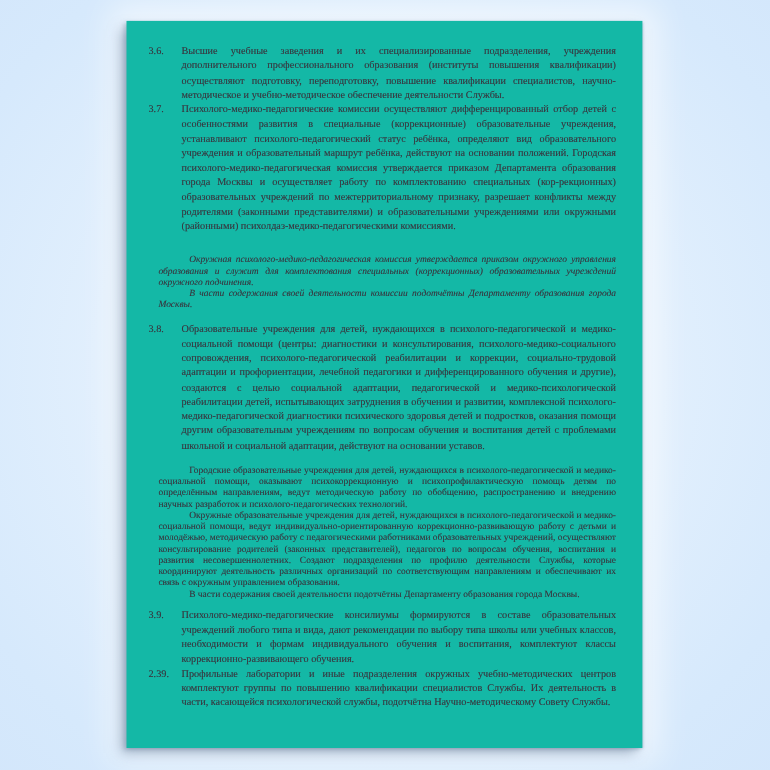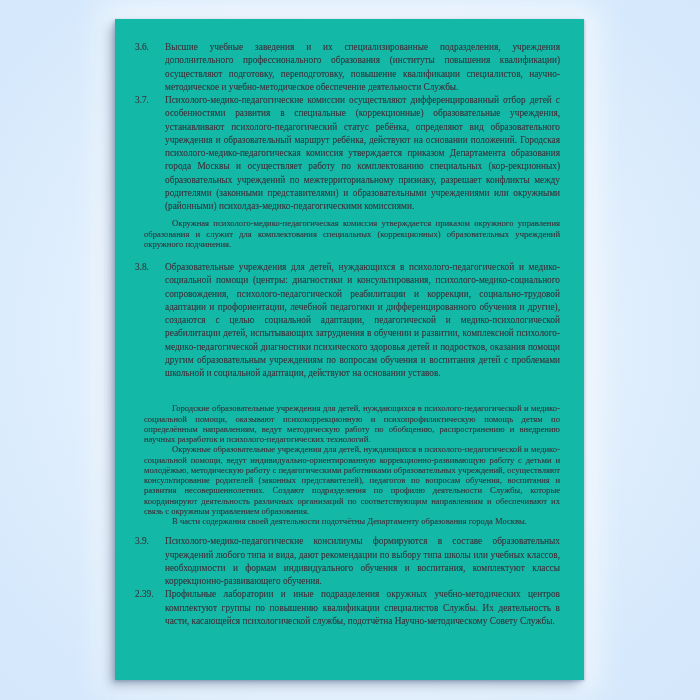--- a/index.html
+++ b/index.html
@@ -48,35 +48,36 @@
     margin: 0 24px 0 29px;
     font-size: 8.6px;
     line-height: 10.25px;
     text-align: justify;
   }
   .block-note p {
     margin: 0;
     text-indent: 28px;
   }
   
-  #doc > .block:nth-child(3) { margin-top: 5px; }   
+  #doc > .block:nth-child(3) { margin-top: 17px; font-style: italic; }   
   #doc > .block:nth-child(4) { margin-top: 12px; font-family: Liberation Serif, serif; }  
-  #doc > .block:nth-child(5) { margin-top: 23px; }   
+  #doc > .block:nth-child(5) { margin-top: 9px; }   
   #doc > .block:nth-child(6) { margin-top: 9px; }  
 </style>
 </head>
 <body>
 
 <div class="scene">
   <div class="paper">
     <div id="doc">
         <div class="block block-item"><span class="num">3.6.</span><span>Высшие учебные заведения и их специализированные подразделения, учреждения дополнительного профессионального образования (институты повышения квалификации) осуществляют подготовку, переподготовку, повышение квалификации специалистов, научно-методическое и учебно-методическое обеспечение деятельности Службы.</span></div>
         <div class="block block-item"><span class="num">3.7.</span><span>Психолого-медико-педагогические комиссии осуществляют дифференцированный отбор детей с особенностями развития в специальные (коррекционные) образовательные учреждения, устанавливают психолого-педагогический статус ребёнка, определяют вид образовательного учреждения и образовательный маршрут ребёнка, действуют на основании положений. Городская психолого-медико-педагогическая комиссия утверждается приказом Департамента образования города Москвы и осуществляет работу по комплектованию специальных (кор-рекционных) образовательных учреждений по межтерриториальному признаку, разрешает конфликты между родителями (законными представителями) и образовательными учреждениями или окружными (районными) психолдаз-медико-педагогическими комиссиями.</span></div>
         <div class="block block-note">
           <p>Окружная психолого-медико-педагогическая комиссия утверждается приказом окружного управления образования и служит для комплектования специальных (коррекционных) образовательных учреждений окружного подчинения.</p>
+          <p>В части содержания своей деятельности комиссии подотчётны Департаменту образования города Москвы.</p>
         </div>
         <div class="block block-item"><span class="num">3.8.</span><span>Образовательные учреждения для детей, нуждающихся в психолого-педагогической и медико-социальной помощи (центры: диагностики и консультирования, психолого-медико-социального сопровождения, психолого-педагогической реабилитации и коррекции, социально-трудовой адаптации и профориентации, лечебной педагогики и дифференцированного обучения и другие), создаются с целью социальной адаптации, педагогической и медико-психологической реабилитации детей, испытывающих затруднения в обучении и развитии, комплексной психолого-медико-педагогической диагностики психического здоровья детей и подростков, оказания помощи другим образовательным учреждениям по вопросам обучения и воспитания детей с проблемами школьной и социальной адаптации, действуют на основании уставов.</span></div>
         <div class="block block-note">
           <p>Городские образовательные учреждения для детей, нуждающихся в психолого-педагогической и медико-социальной помощи, оказывают психокоррекционную и психопрофилактическую помощь детям по определённым направлениям, ведут методическую работу по обобщению, распространению и внедрению научных разработок и психолого-педагогических технологий.</p>
           <p>Окружные образовательные учреждения для детей, нуждающихся в психолого-педагогической и медико-социальной помощи, ведут индивидуально-ориентированную коррекционно-развивающую работу с детьми и молодёжью, методическую работу с педагогическими работниками образовательных учреждений, осуществляют консультирование родителей (законных представителей), педагогов по вопросам обучения, воспитания и развития несовершеннолетних. Создают подразделения по профилю деятельности Службы, которые координируют деятельность различных организаций по соответствующим направлениям и обеспечивают их связь с окружным управлением образования.</p>
           <p>В части содержания своей деятельности подотчётны Департаменту образования города Москвы.</p>
         </div>
         <div class="block block-item"><span class="num">3.9.</span><span>Психолого-медико-педагогические консилиумы формируются в составе образовательных учреждений любого типа и вида, дают рекомендации по выбору типа школы или учебных классов, необходимости и формам индивидуального обучения и воспитания, комплектуют классы коррекционно-развивающего обучения.</span></div>
         <div class="block block-item"><span class="num">2.39.</span><span>Профильные лаборатории и иные подразделения окружных учебно-методических центров комплектуют группы по повышению квалификации специалистов Службы. Их деятельность в части, касающейся психологической службы, подотчётна Научно-методическому Совету Службы.</span></div>
       </div>

